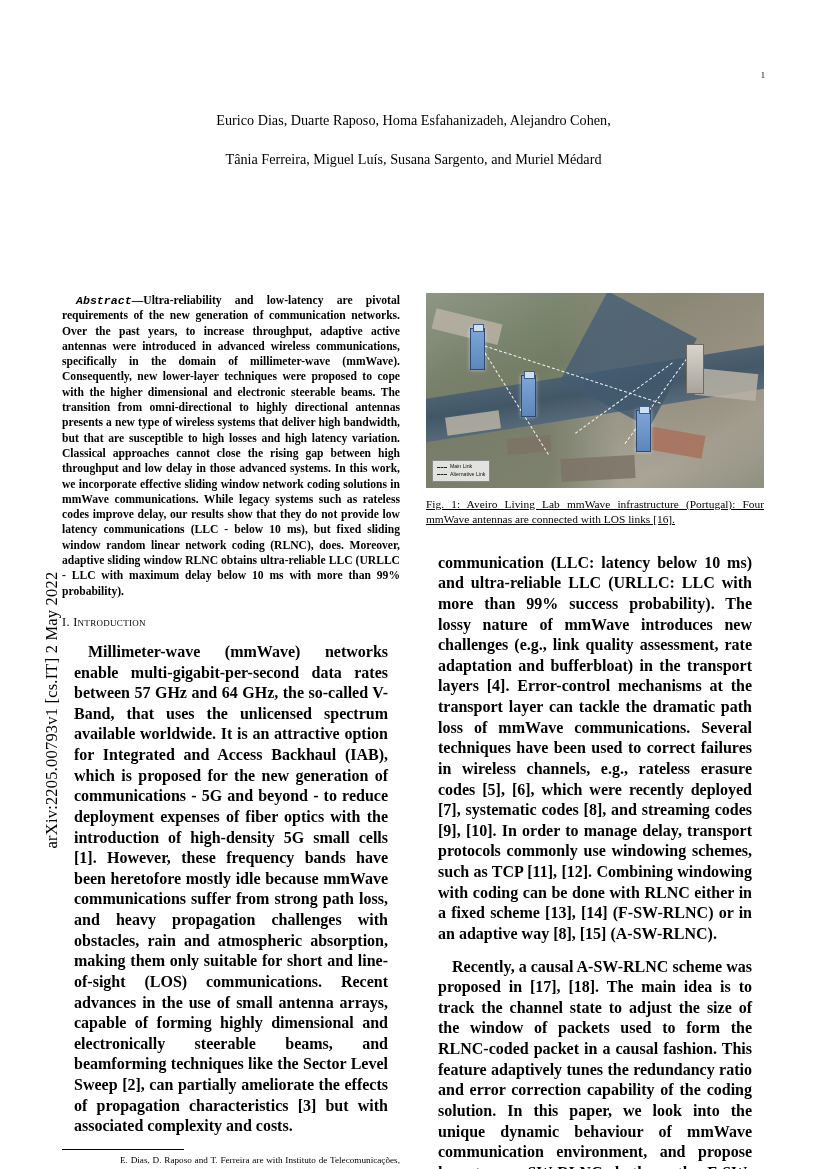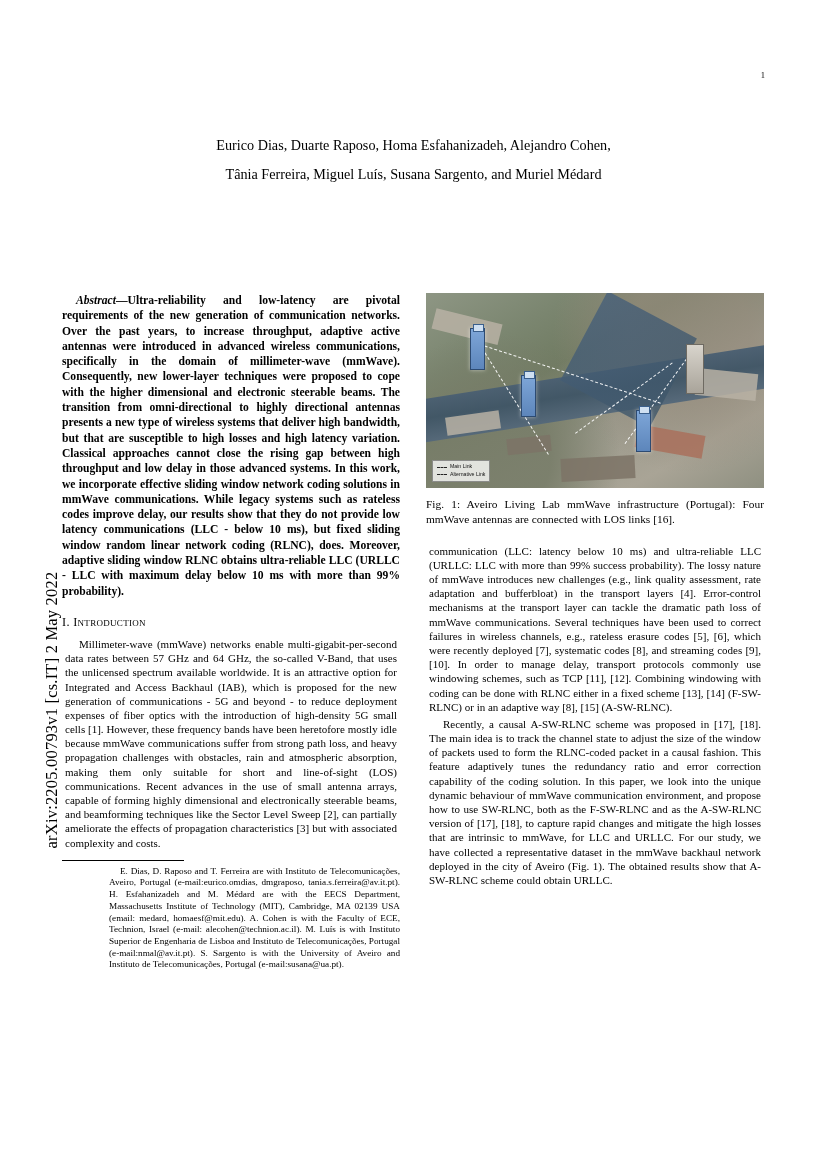--- a/index.html
+++ b/index.html
@@ -54,62 +54,65 @@
     font-size: 26.5px;
     line-height: 1.28;
     font-weight: normal;
     margin: 14px 0 0 0;
     letter-spacing: 0.1px;
   }
   .authors {
     text-align: center;
     font-size: 14.2px;
     line-height: 1.45;
-    margin-top: 35px;
+    margin-top: 10px;
   }
   .columns {
     position: absolute;
     left: 62px;
     top: 293px;
     width: 703px;
     display: flex;
     gap: 26px;
   }
   .col {
     width: 338px;
   }
   p {
-    margin: 3px;
-    text-align: justify;
-    font-size: 11px;
+    margin: 12px;
+    text-align: justify;
+    font-size: 16px;
     line-height: 1.29;
     text-indent: 14px;
     hyphens: auto;
+    font-weight: bold;
   }
   p.noindent { text-indent: 0; }
   .abstract {
     font-weight: bold;
     font-size: 11.6px;
     line-height: 1.32;
     text-align: justify;
     text-indent: 14px;
   }
   .abstract .lead {
     font-style: italic;
     font-weight: bold;
+    font-family: Liberation Mono, monospace;
   }
   .sec-head {
     text-align: left;
     font-size: 12.3px;
     font-variant: small-caps;
     margin: 16px 0 7px 0;
     letter-spacing: 0.3px;
   }
   .figure {
     width: 338px;
+    text-decoration: underline;
   }
   .figure-img {
     width: 338px;
     height: 195px;
     position: relative;
     overflow: hidden;
     background: linear-gradient(160deg,#9aa091 0%, #7e8a74 18%, #6f7d66 32%, #8c8f83 52%, #a0a093 72%, #8b8d80 100%);
     border: 0;
   }
   .fig-caption {
@@ -218,21 +221,21 @@
 <body>
 
 <div class="page">
 
   <div class="arxiv-stamp">arXiv:2205.00793v1  [cs.IT]  2 May 2022</div>
 
   <div class="page-number">1</div>
 
   <div class="content">
     <div class="authors">Eurico Dias, Duarte Raposo, Homa Esfahanizadeh, Alejandro Cohen,</div>
-    <div class="authors" style="margin-top:8px;">Tânia Ferreira, Miguel Luís, Susana Sargento, and Muriel Médard</div>
+    <div class="authors" style="margin-top:18px;">Tânia Ferreira, Miguel Luís, Susana Sargento, and Muriel Médard</div>
   </div>
 
   <div class="columns">
 
     <div class="col col-left-inner">
       <div class="abstract"><span class="lead">Abstract</span><span>—</span><span>Ultra-reliability and low-latency are pivotal requirements of the new generation of communication networks. Over the past years, to increase throughput, adaptive active antennas were introduced in advanced wireless communications, specifically in the domain of millimeter-wave (mmWave). Consequently, new lower-layer techniques were proposed to cope with the higher dimensional and electronic steerable beams. The transition from omni-directional to highly directional antennas presents a new type of wireless systems that deliver high bandwidth, but that are susceptible to high losses and high latency variation. Classical approaches cannot close the rising gap between high throughput and low delay in those advanced systems. In this work, we incorporate effective sliding window network coding solutions in mmWave communications. While legacy systems such as rateless codes improve delay, our results show that they do not provide low latency communications (LLC - below 10 ms), but fixed sliding window random linear network coding (RLNC), does. Moreover, adaptive sliding window RLNC obtains ultra-reliable LLC (URLLC - LLC with maximum delay below 10 ms with more than 99% probability).</span></div>
 
       <div class="sec-head">I.  Introduction</div>
 
       <p>Millimeter-wave (mmWave) networks enable multi-gigabit-per-second data rates between 57 GHz and 64 GHz, the so-called V-Band, that uses the unlicensed spectrum available worldwide. It is an attractive option for Integrated and Access Backhaul (IAB), which is proposed for the new generation of communications - 5G and beyond - to reduce deployment expenses of fiber optics with the introduction of high-density 5G small cells [1]. However, these frequency bands have been heretofore mostly idle because mmWave communications suffer from strong path loss, and heavy propagation challenges with obstacles, rain and atmospheric absorption, making them only suitable for short and line-of-sight (LOS) communications. Recent advances in the use of small antenna arrays, capable of forming highly dimensional and electronically steerable beams, and beamforming techniques like the Sector Level Sweep [2], can partially ameliorate the effects of propagation characteristics [3] but with associated complexity and costs.</p>

